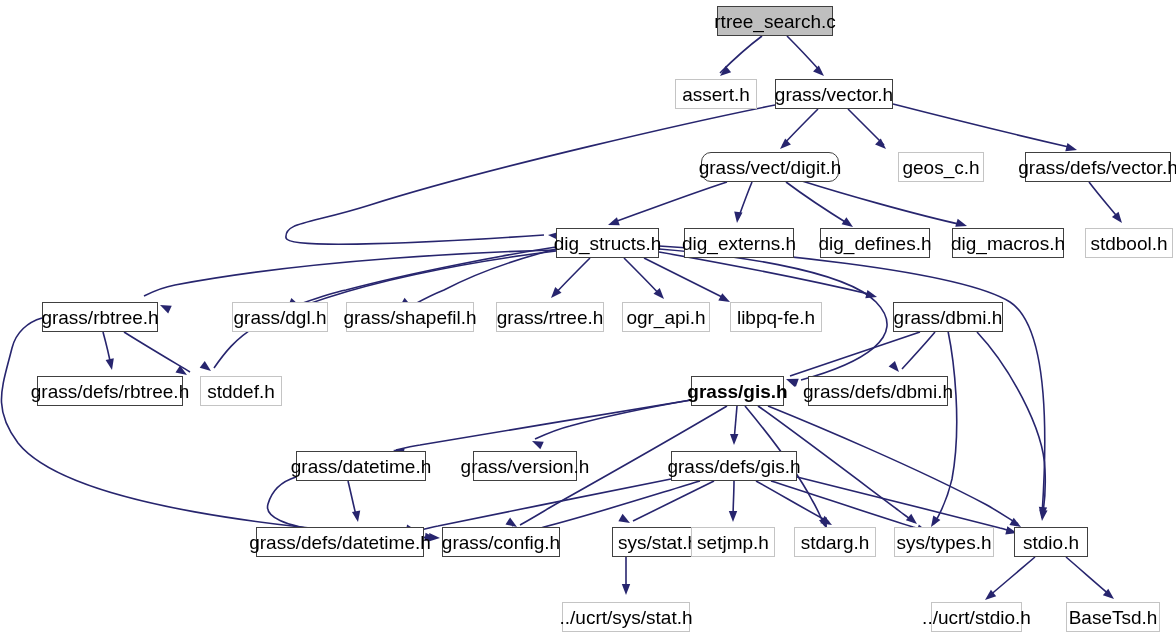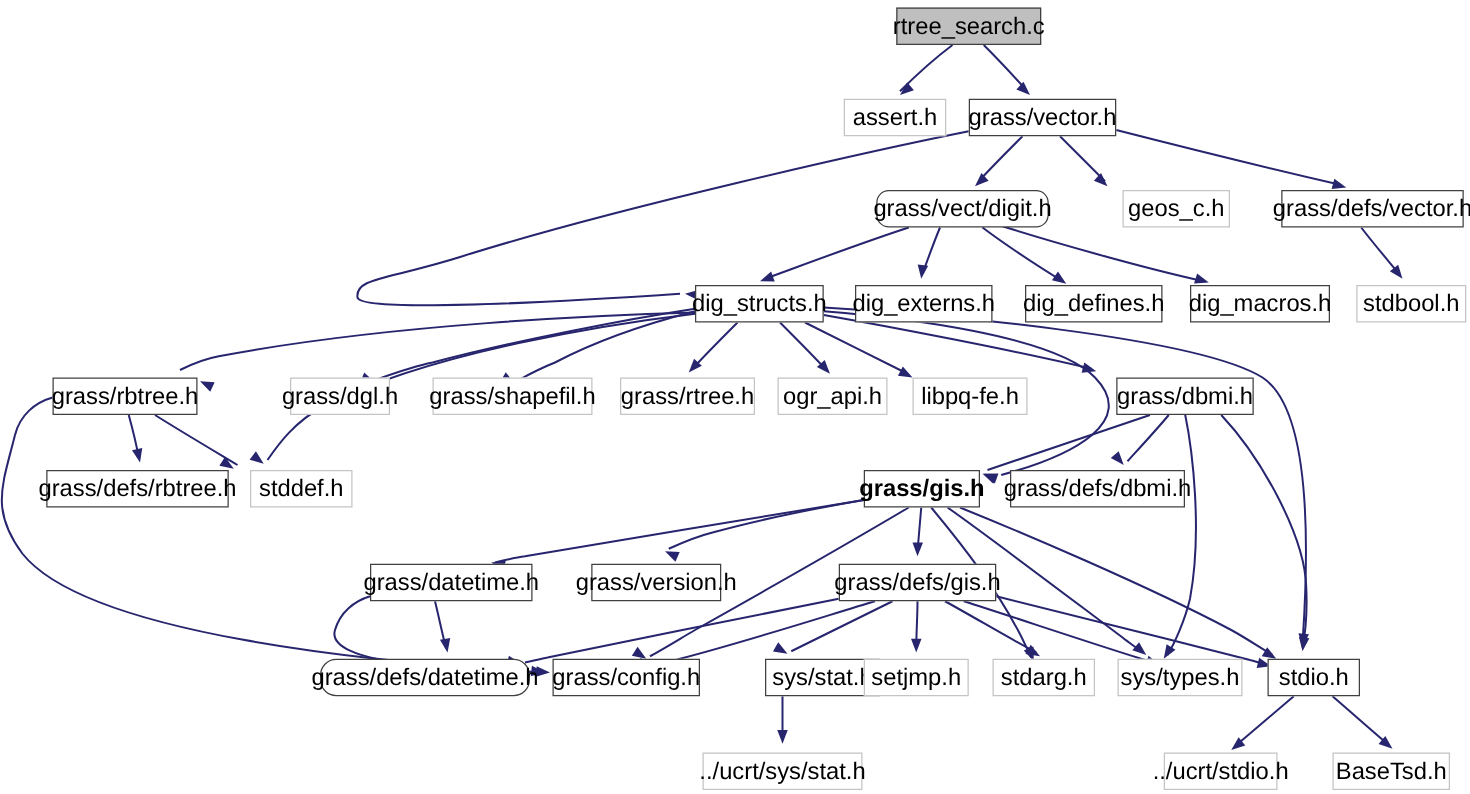--- a/index.html
+++ b/index.html
@@ -190,21 +190,21 @@
       </div>
       <div class="node strong" style="left: 952px; top: 228px; width: 112px;">
         <span class="node-label">dig_macros.h</span>
       </div>
       <div class="node " style="left: 1085px; top: 228px; width: 88px;">
         <span class="node-label">stdbool.h</span>
       </div>
       <div class="node strong" style="left: 42px; top: 302px; width: 116px;">
         <span class="node-label">grass/rbtree.h</span>
       </div>
-      <div class="node " style="left: 232px; top: 302px; width: 80px;">
+      <div class="node " style="left: 232px; top: 302px; width: 96px;">
         <span class="node-label">grass/dgl.h</span>
       </div>
       <div class="node " style="left: 346px; top: 302px; width: 128px;">
         <span class="node-label">grass/shapefil.h</span>
       </div>
       <div class="node " style="left: 496px; top: 302px; width: 108px;">
         <span class="node-label">grass/rtree.h</span>
       </div>
       <div class="node " style="left: 622px; top: 302px; width: 88px;">
         <span class="node-label">ogr_api.h</span>
@@ -229,21 +229,21 @@
       </div>
       <div class="node strong" style="left: 296px; top: 451px; width: 130px;">
         <span class="node-label">grass/datetime.h</span>
       </div>
       <div class="node strong" style="left: 473px; top: 451px; width: 104px; text-align: center;">
         <span class="node-label">grass/version.h</span>
       </div>
       <div class="node strong" style="left: 671px; top: 451px; width: 126px;">
         <span class="node-label">grass/defs/gis.h</span>
       </div>
-      <div class="node strong" style="left: 256px; top: 527px; width: 168px; border-radius: 13px;">
+      <div class="node strong" style="left: 256px; top: 527px; width: 168px;">
         <span class="node-label">grass/defs/datetime.h</span>
       </div>
       <div class="node strong" style="left: 442px; top: 527px; width: 118px;">
         <span class="node-label">grass/config.h</span>
       </div>
       <div class="node strong" style="left: 612px; top: 527px; width: 92px;">
         <span class="node-label">sys/stat.h</span>
       </div>
       <div class="node " style="left: 691px; top: 527px; width: 84px;">
         <span class="node-label">setjmp.h</span>

